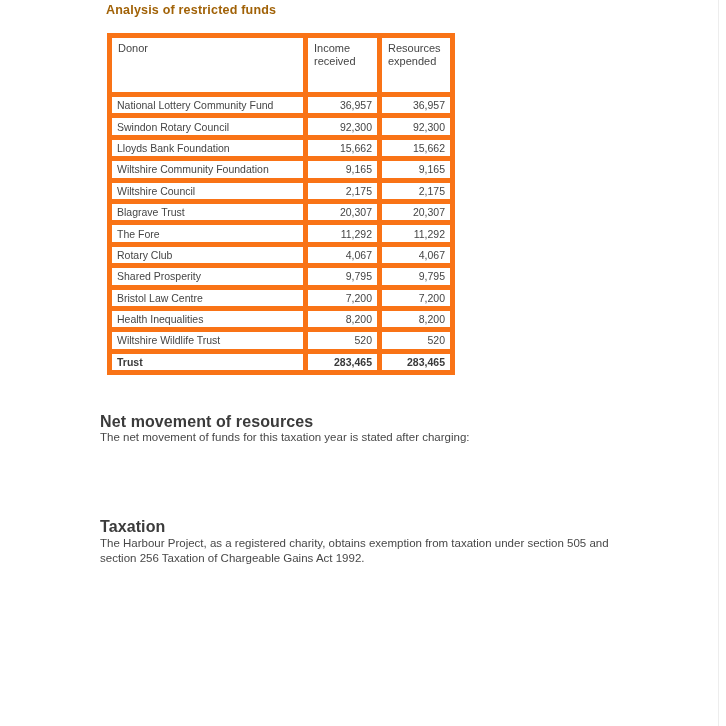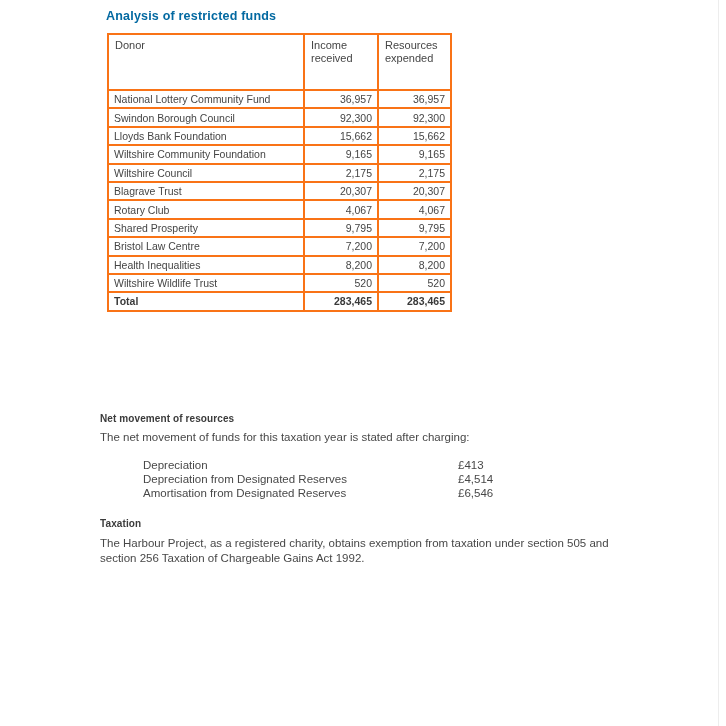--- a/index.html
+++ b/index.html
@@ -5,32 +5,32 @@
   html,body{margin:0;padding:0;background:#fff;}
   .page{
     position:relative;
     width:726px;height:726px;
     background:#ffffff;
     font-family:"Liberation Sans", sans-serif;
     color:#414141;
     overflow:hidden;
   }
   .doc-title{
-    position:absolute;left:106px;top:9px;
+    position:absolute;left:106px;top:3px;
     font-size:12.5px;font-weight:700;letter-spacing:.2px;
-    color:#0369a1;
+    color:#a16207;
   }
   table.funds{
     position:absolute;left:107px;top:33px;
     width:343px;
     border-collapse:collapse;
     table-layout:fixed;
   }
   table.funds th, table.funds td{
-    border:2px solid #f97316;
+    border:5px solid #f97316;
     font-size:10.5px;
     color:#454545;
     overflow:hidden;white-space:nowrap;
   }
   table.funds thead th{
     height:50px;
     vertical-align:top;
     text-align:left;
     padding:4px 4px 0 6px;
     font-weight:400;
@@ -44,21 +44,21 @@
     line-height:12px;
     vertical-align:middle;
     margin-left:40px;
   }
   td.c-donor{padding-left:6px;}
   td.c-income{text-align:right;padding-right:10px;}
   td.c-expended{text-align:right;padding-right:7px;}
   tr.total-row td{font-weight:700;color:#3a3a3a;}
   .section-heading{
     position:absolute;left:100px;
-    font-size:10px;font-weight:700;color:#3b3b3b;
+    font-size:16px;font-weight:700;color:#3b3b3b;
     letter-spacing:.1px;
   }
   .section-body{
     position:absolute;left:100px;
     font-size:11.5px;color:#484848;
     line-height:14.5px;
   }
   .nm-items{
     position:absolute;left:143px;top:458px;
     font-size:11.5px;color:#484848;
@@ -93,21 +93,21 @@
       </tr>
     </thead>
     <tbody>
 
     <tr>
           <td class="c-donor">National Lottery Community Fund</td>
           <td class="c-income">36,957</td>
           <td class="c-expended">36,957</td>
         </tr>
         <tr>
-          <td class="c-donor">Swindon Borough Council</td>
+          <td class="c-donor">Swindon Rotary Council</td>
           <td class="c-income">92,300</td>
           <td class="c-expended">92,300</td>
         </tr>
         <tr>
           <td class="c-donor">Lloyds Bank Foundation</td>
           <td class="c-income">15,662</td>
           <td class="c-expended">15,662</td>
         </tr>
         <tr>
           <td class="c-donor">Wiltshire Community Foundation</td>
@@ -116,20 +116,25 @@
         </tr>
         <tr>
           <td class="c-donor">Wiltshire Council</td>
           <td class="c-income">2,175</td>
           <td class="c-expended">2,175</td>
         </tr>
         <tr>
           <td class="c-donor">Blagrave Trust</td>
           <td class="c-income">20,307</td>
           <td class="c-expended">20,307</td>
+        </tr>
+        <tr>
+          <td class="c-donor">The Fore</td>
+          <td class="c-income">11,292</td>
+          <td class="c-expended">11,292</td>
         </tr>
         <tr>
           <td class="c-donor">Rotary Club</td>
           <td class="c-income">4,067</td>
           <td class="c-expended">4,067</td>
         </tr>
         <tr>
           <td class="c-donor">Shared Prosperity</td>
           <td class="c-income">9,795</td>
           <td class="c-expended">9,795</td>
@@ -145,44 +150,29 @@
           <td class="c-expended">8,200</td>
         </tr>
         <tr>
           <td class="c-donor">Wiltshire Wildlife Trust</td>
           <td class="c-income">520</td>
           <td class="c-expended">520</td>
         </tr>
       </tbody>
     <tbody>
       <tr class="total-row">
-        <td class="c-donor">Total</td>
+        <td class="c-donor">Trust</td>
         <td class="c-income">283,465</td>
         <td class="c-expended">283,465</td>
       </tr>
     </tbody>
   </table>
 
   <div class="section-heading" style="top:413px">Net movement of resources</div>
   <div class="section-body" style="top:430px">The net movement of funds for this taxation year is stated after charging:</div>
 
-  <div class="nm-items">
-
-  <div class="nm-row">
-        <span class="nm-label">Depreciation</span>
-        <span class="nm-value">£413</span>
-      </div>
-      <div class="nm-row">
-        <span class="nm-label">Depreciation from Designated Reserves</span>
-        <span class="nm-value">£4,514</span>
-      </div>
-      <div class="nm-row">
-        <span class="nm-label">Amortisation from Designated Reserves</span>
-        <span class="nm-value">£6,546</span>
-      </div>
-    </div>
 
   <div class="section-heading" style="top:518px">Taxation</div>
   <div class="section-body tax-body" style="top:536px">The Harbour Project, as a registered charity, obtains exemption from taxation under section 505 and section 256 Taxation of Chargeable Gains Act 1992.</div>
 
   <div class="scan-edge"></div>
 
 </div>
 
 </body></html>

